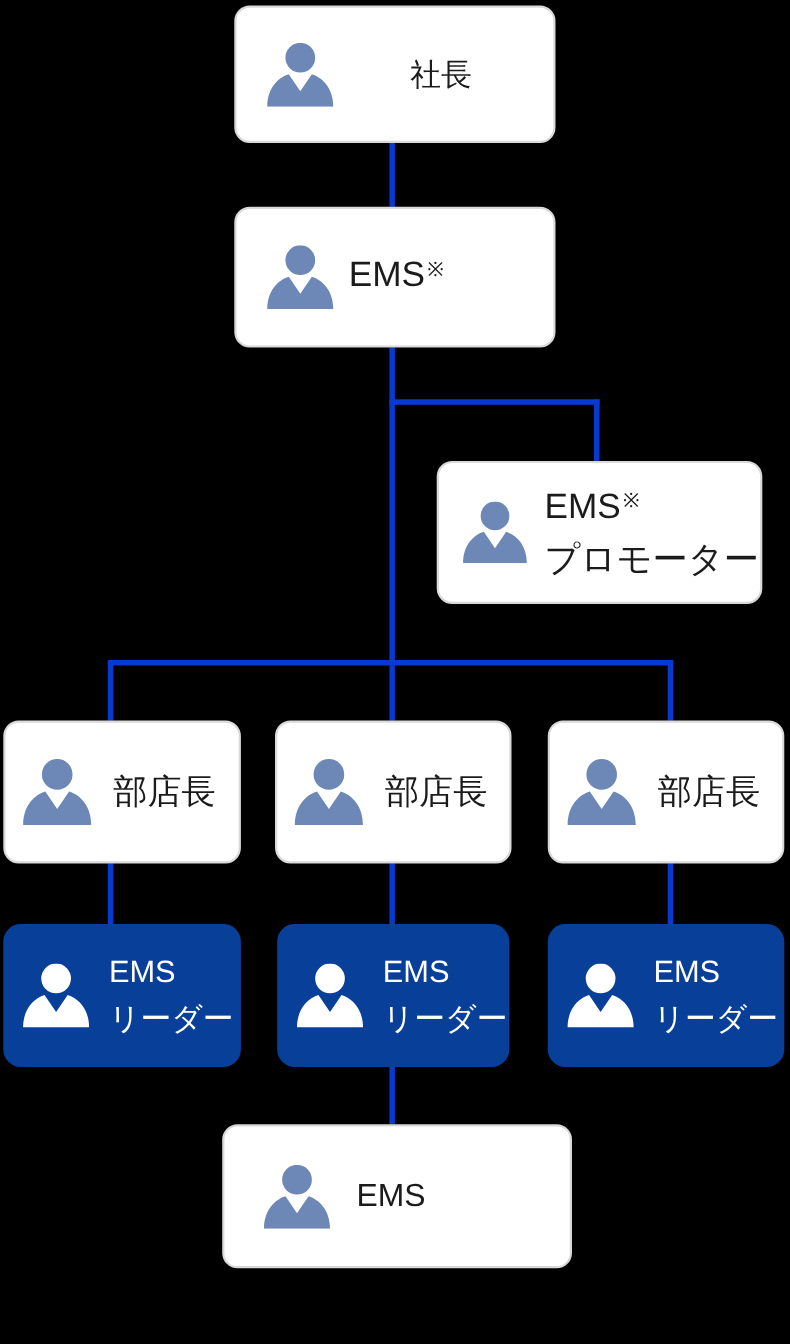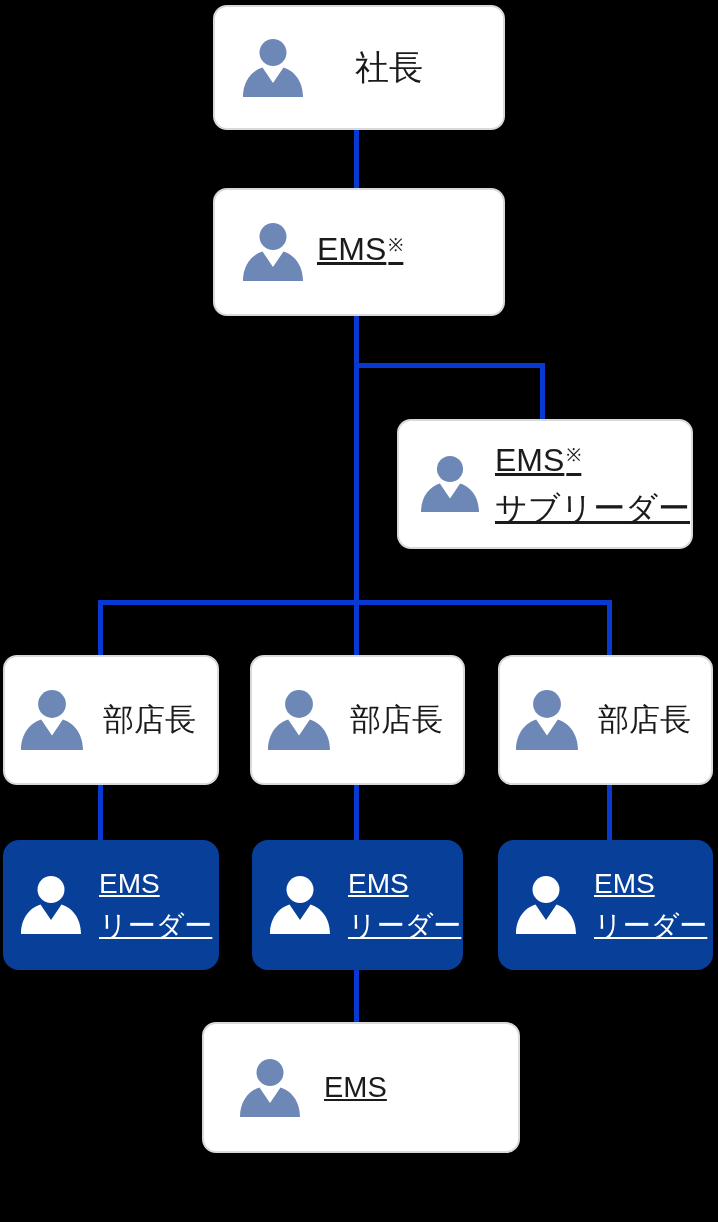--- a/index.html
+++ b/index.html
@@ -35,21 +35,21 @@
     background: var(--node-fill-dark, #073f99);
     border-radius: 16px;
     color: var(--text-light, #ffffff);
   }
   .icon { display: flex; flex: 0 0 auto; }
   .icon svg { fill: currentColor; }
   .node.light .icon { color: var(--icon-blue, #6d87b6); }
   .node.dark  .icon { color: var(--icon-white, #ffffff); }
   .label { white-space: nowrap; }
   .label .l1, .label .l2 { display: block; }
-  .label.two { line-height: 43px; text-decoration: underline; }
+  .label.two { line-height: 43px; }
   .sup {
     font-size: 0.56em;
     position: relative;
     top: -0.52em;
     margin-left: 2px;
   }
 </style>
 </head>
 <body>
 
@@ -67,21 +67,21 @@
   <div class="line" style="left:607px;top:785px;width:5px;height:55px"></div>
   <div class="line" style="left:354px;top:970px;width:5px;height:52px"></div>
 
   <div class="node light" style="left:213px;top:5px;width:292px;height:125px">
     <span class="icon" style="margin-left:26px">
       <svg width="64" height="58" viewBox="0 0 64 58" aria-hidden="true">
           <circle cx="32" cy="13.5" r="13.5"></circle>
           <path d="M2 58 C2 41.5 11.5 31.5 21.5 28.5 L32 44 L42.5 28.5 C52.5 31.5 62 41.5 62 58 Z"></path>
         </svg>
     </span>
-    <div class="label" style="margin-left:50px;font-size:34px">
+    <div class="label" style="margin-left:68px;font-size:28px">
       <span>社長</span>
     </div>
   </div>
 
   <div class="node light" style="left:213px;top:188px;width:292px;height:128px">
     <span class="icon" style="margin-left:26px">
       <svg width="64" height="58" viewBox="0 0 64 58" aria-hidden="true">
           <circle cx="32" cy="13.5" r="13.5"></circle>
           <path d="M2 58 C2 41.5 11.5 31.5 21.5 28.5 L32 44 L42.5 28.5 C52.5 31.5 62 41.5 62 58 Z"></path>
         </svg>
@@ -93,21 +93,21 @@
 
   <div class="node light" style="left:397px;top:419px;width:296px;height:130px">
     <span class="icon" style="margin-left:20px">
       <svg width="62" height="56" viewBox="0 0 64 58" aria-hidden="true">
           <circle cx="32" cy="13.5" r="13.5"></circle>
           <path d="M2 58 C2 41.5 11.5 31.5 21.5 28.5 L32 44 L42.5 28.5 C52.5 31.5 62 41.5 62 58 Z"></path>
         </svg>
     </span>
     <div class="label two" style="margin-left:14px;font-size:32px">
       <span class="l1"><span>EMS</span><span class="sup">※</span></span>
-      <span class="l2">サブリーダー</span>
+      <span class="l2">プロモーター</span>
     </div>
   </div>
 
   <div class="node light" style="left:3px;top:655px;width:216px;height:130px">
     <span class="icon" style="margin-left:14px">
       <svg width="66" height="60" viewBox="0 0 64 58" aria-hidden="true">
           <circle cx="32" cy="13.5" r="13.5"></circle>
           <path d="M2 58 C2 41.5 11.5 31.5 21.5 28.5 L32 44 L42.5 28.5 C52.5 31.5 62 41.5 62 58 Z"></path>
         </svg>
     </span>

